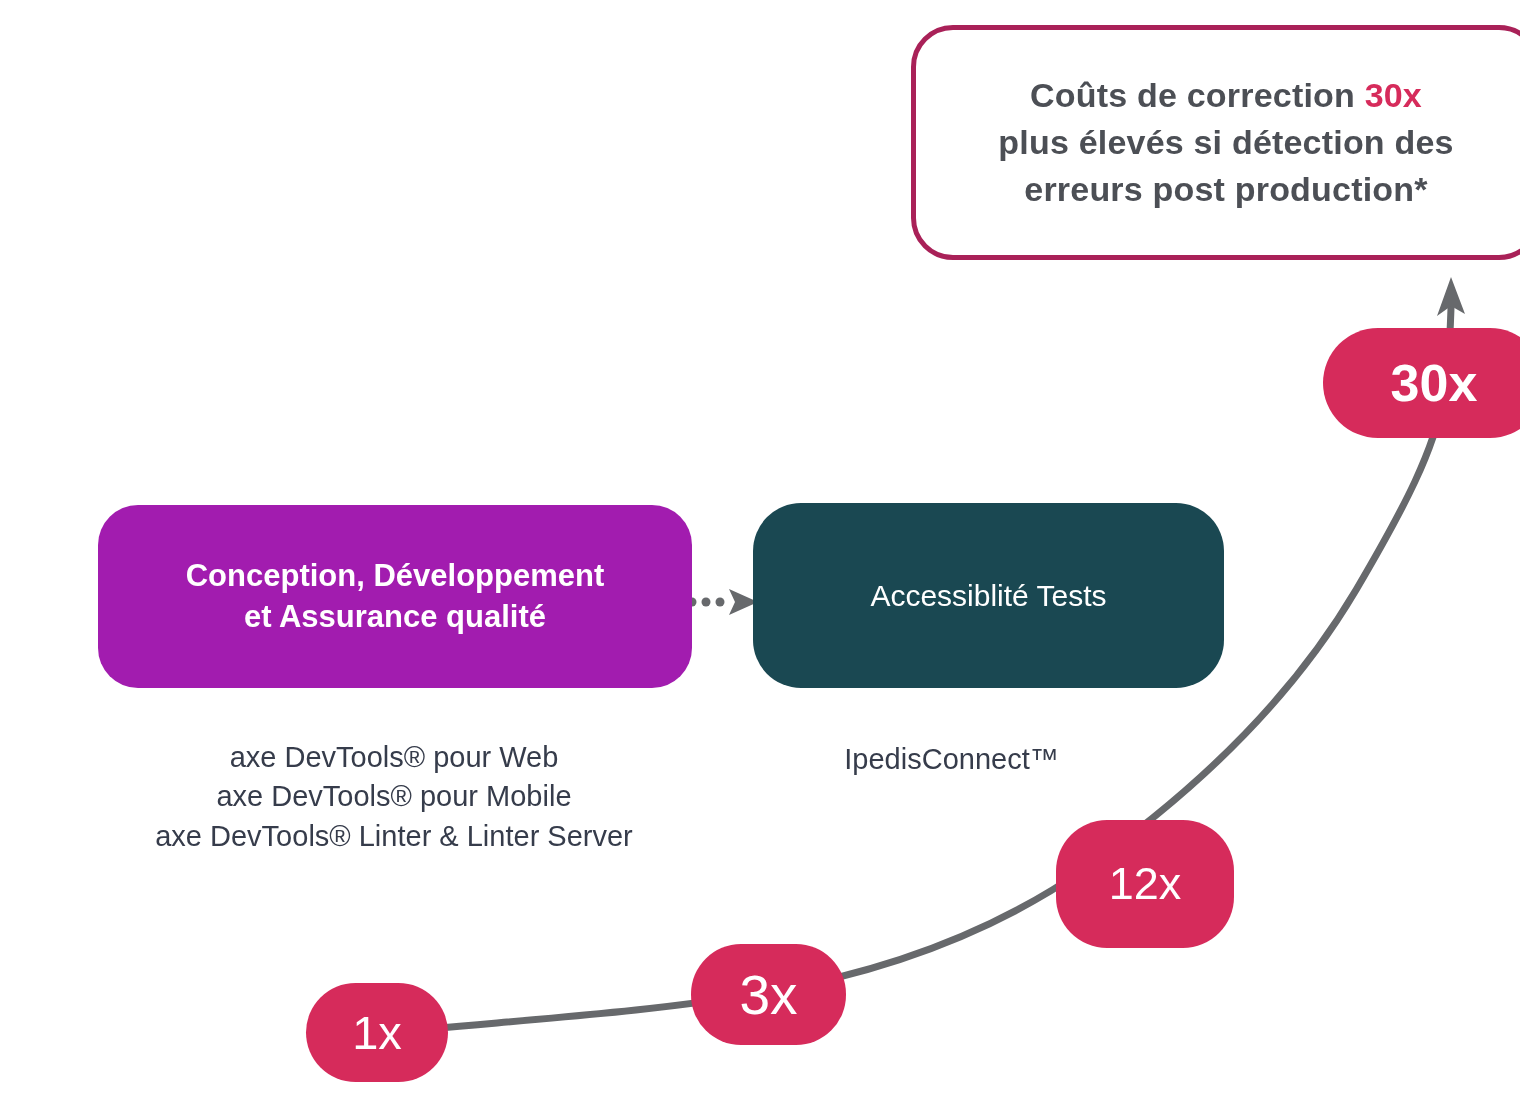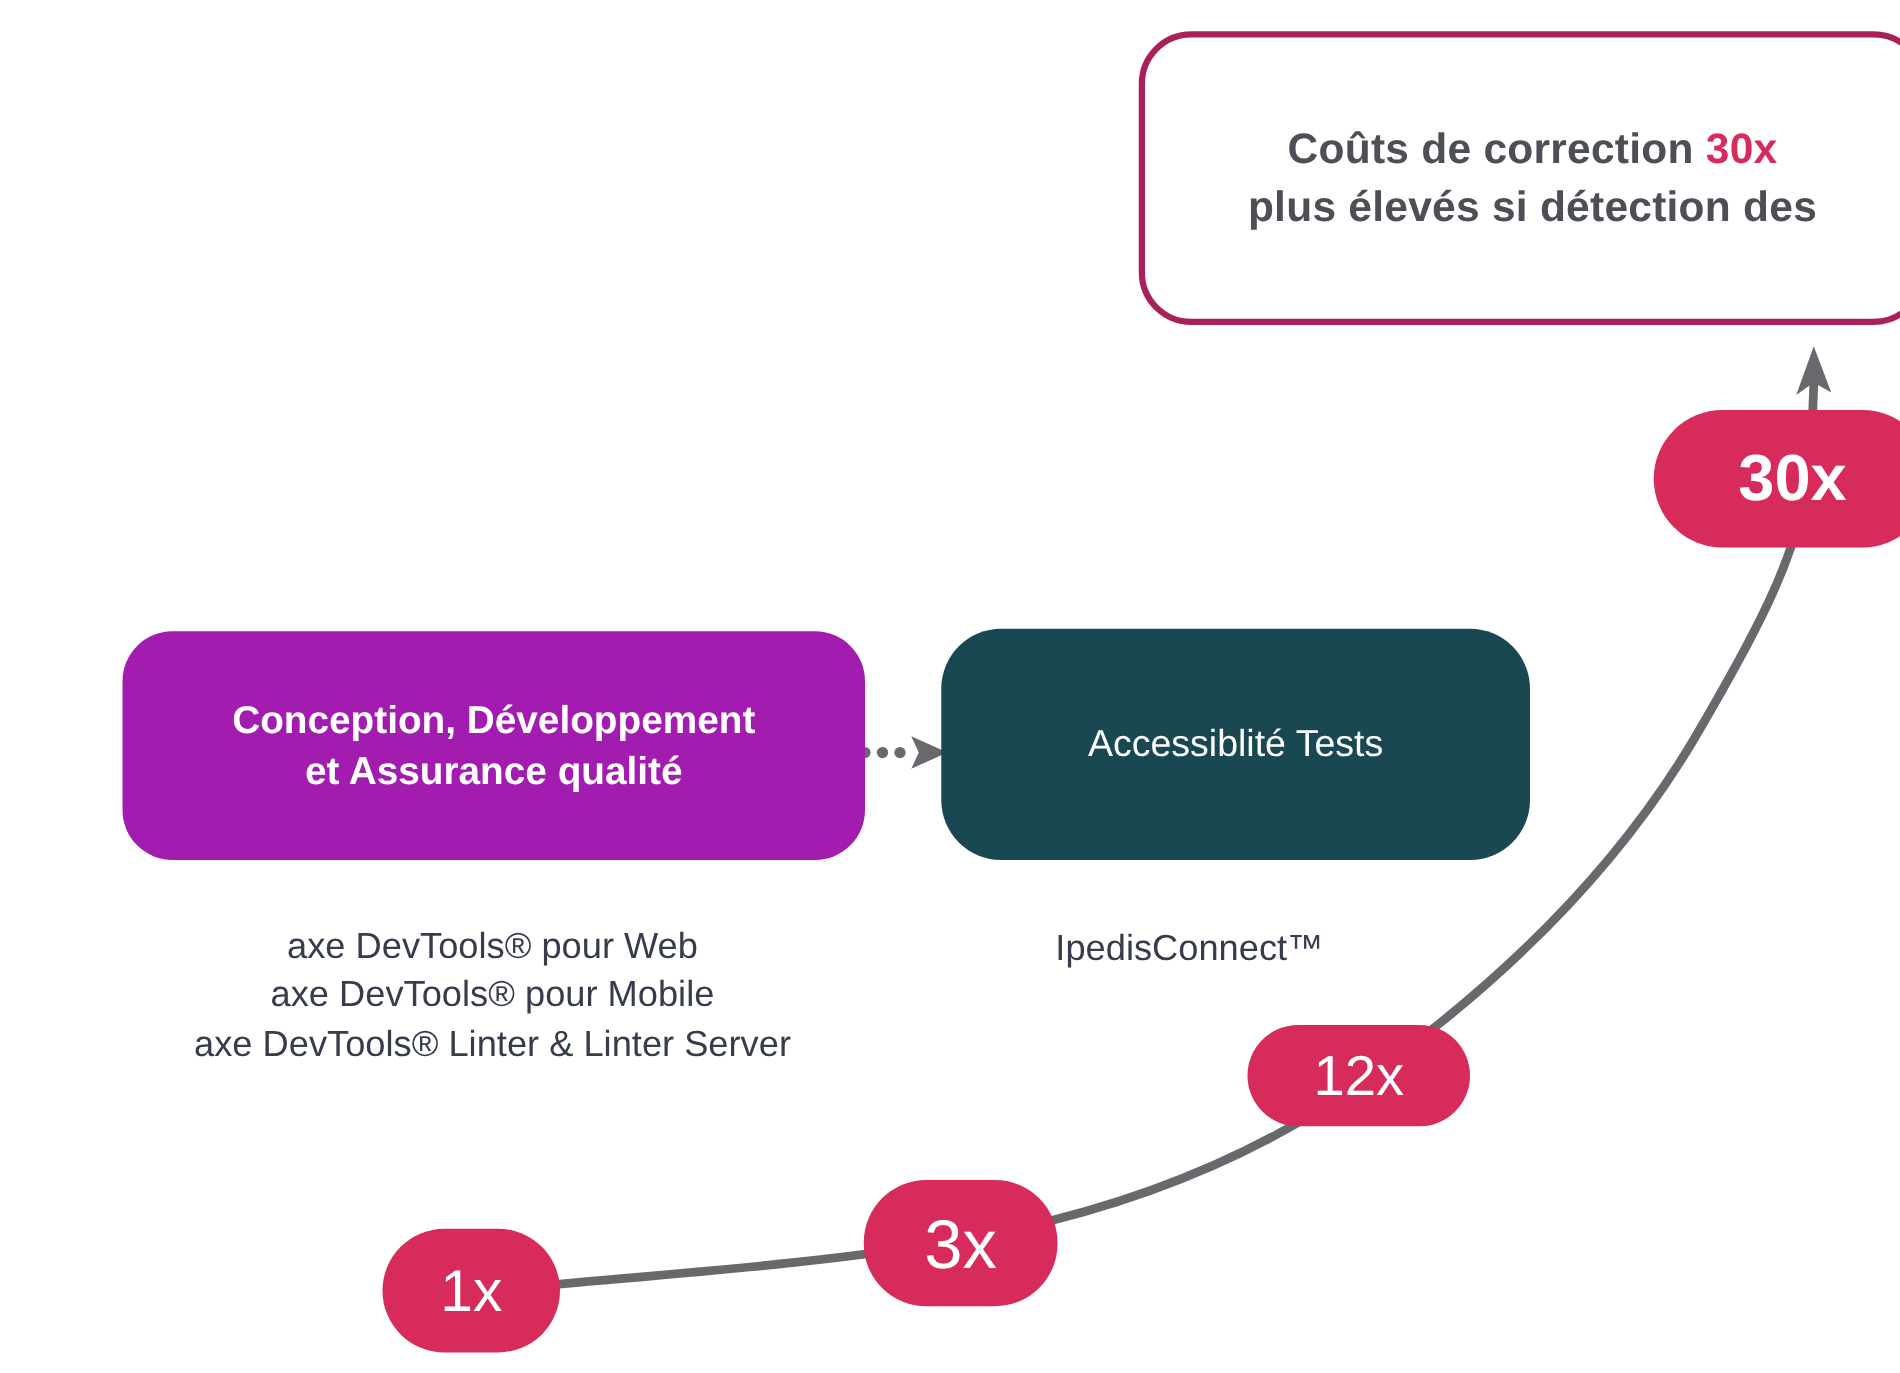--- a/index.html
+++ b/index.html
@@ -94,21 +94,21 @@
     position: absolute;
     display: flex;
     align-items: center;
     justify-content: center;
     background: #d62b5b;
     color: #ffffff;
     z-index: 2;
   }
   .pill-1x  { left: 270px;  top: 983px; width: 142px; height: 99px;  border-radius: 50px; font-size: 47px; }
   .pill-3x  { left: 655px;  top: 944px; width: 155px; height: 101px; border-radius: 50px; font-size: 55px; }
-  .pill-12x { left: 962px;  top: 820px; width: 178px; height: 81px; border-radius: 51px; font-size: 45px; }
+  .pill-12x { left: 1020px;  top: 820px; width: 178px; height: 128px; border-radius: 51px; font-size: 45px; }
   .pill-30x { left: 1287px; top: 328px; width: 222px; height: 110px; border-radius: 55px; font-size: 52px; font-weight: bold; }
 </style>
 </head>
 <body>
 
 <div class="canvas">
 
   <svg class="overlay" width="1520" height="1098" viewBox="0 0 1520 1098">
     <path d="M 340 1034 C 480 1020 610 1013 732 992 C 865 969 968 925 1050 868 C 1160 791 1255 700 1320 590 C 1370 505 1398 450 1408 396 C 1413 368 1414 336 1415 308" stroke="#67696c" stroke-width="7" fill="none" stroke-linecap="round"></path>
     <polygon points="1401,316 1415,277 1429,314 1415,306" fill="#67696c"></polygon>
@@ -123,20 +123,21 @@
       <circle cx="1126" cy="602" r="4.5"></circle>
       <circle cx="1140" cy="602" r="4.5"></circle>
       <polygon points="1147,589 1176,602 1147,615 1153,602"></polygon>
     </g>
   </svg>
 
   <div class="callout">
     <div class="callout-text">
       <span>Coûts de correction </span><span class="hl">30x</span>
       <span class="block">plus élevés si détection des</span>
+      <span class="block">erreurs post production*</span>
     </div>
   </div>
 
   <div class="stage stage-blue">
     <div>
       <span class="block">Conception, Développement</span>
       <span class="block">et Assurance qualité</span>
     </div>
   </div>
 

